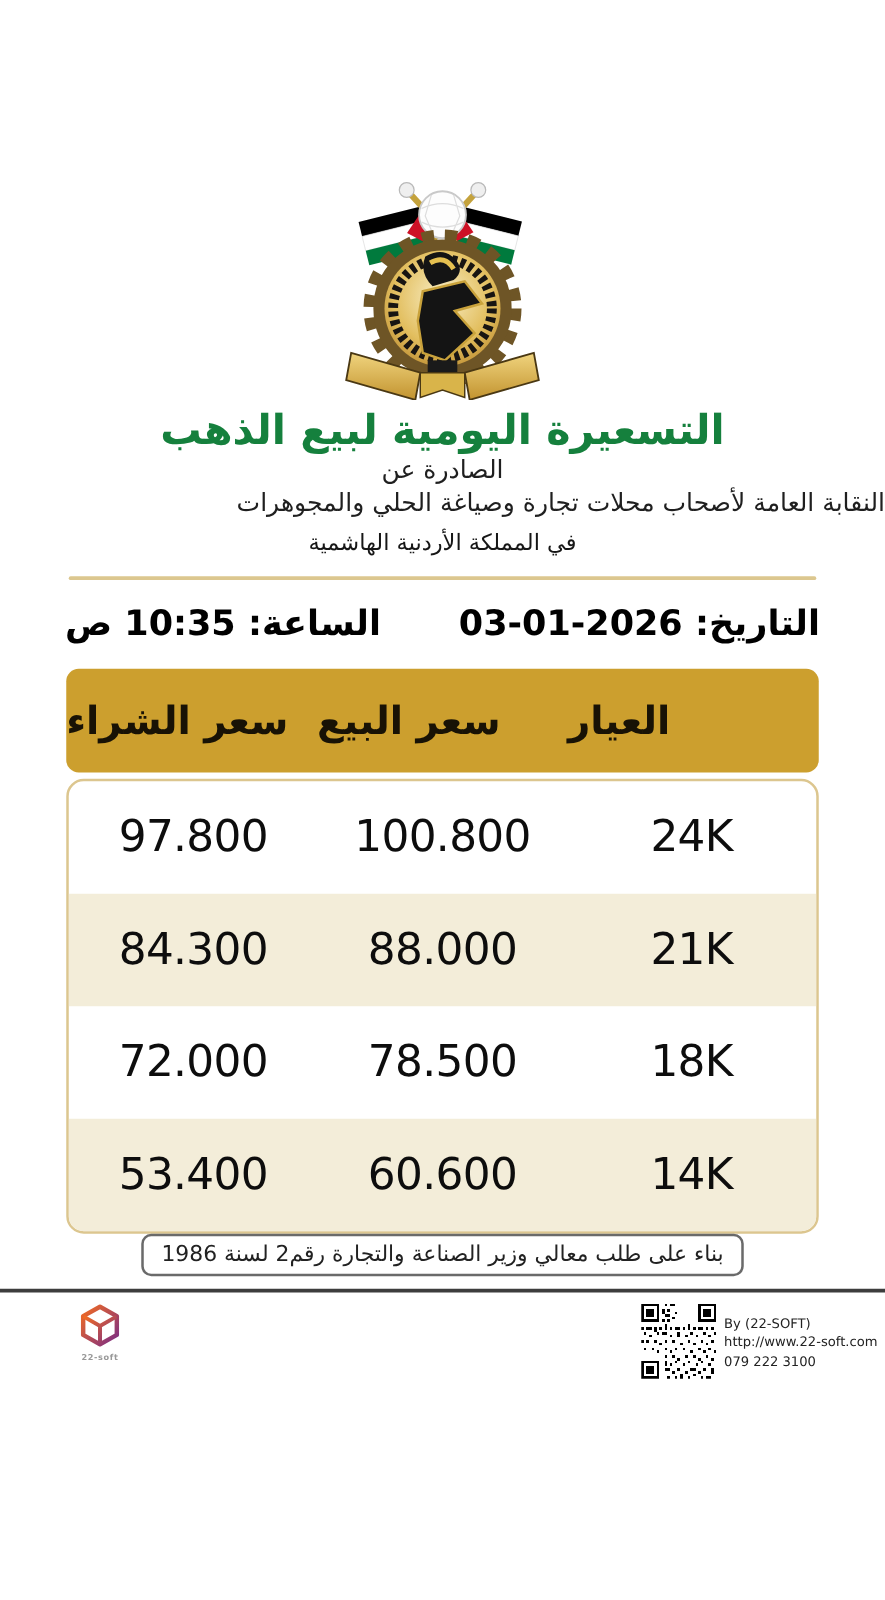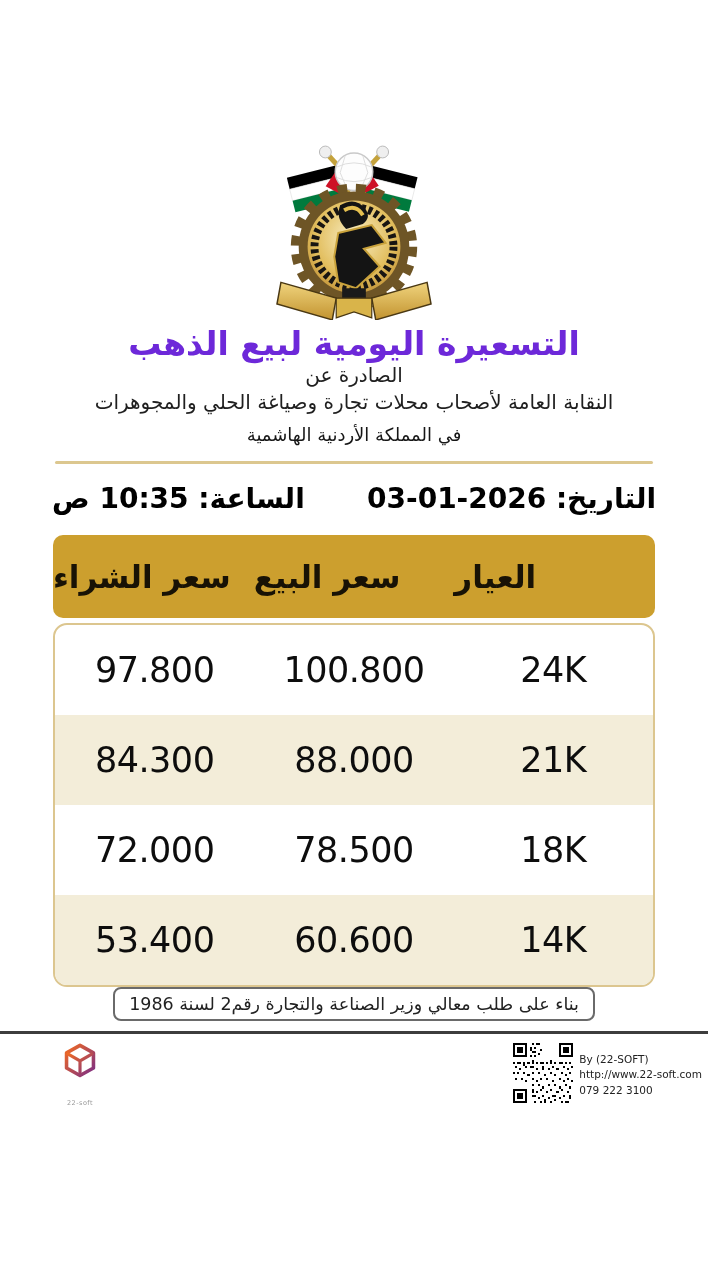--- a/index.html
+++ b/index.html
@@ -1,23 +1,23 @@
 <!DOCTYPE html>
 <html lang="ar"><head>
 <meta charset="utf-8">
 <style>
   html,body{margin:0;padding:0;background:#ffffff;}
   body{font-family:"DejaVu Sans","Liberation Sans",sans-serif;color:#1a1a1a;}
   .page{position:relative;width:708px;height:1280px;background:#ffffff;margin:0 auto;overflow:hidden;}
 
   .emblem{display:block;margin:142px auto 0;}
 
-  .title{margin:4px 0 0;font-size:33px;font-weight:700;text-align:center;direction:rtl;color:#6d28d9;letter-spacing:0;}
+  .title{margin:4px 0 0;font-size:33px;font-weight:700;text-align:center;direction:rtl;color:#15803d;letter-spacing:0;}
   .sub1{margin-top:0;font-size:20px;text-align:center;direction:rtl;color:#1f1f1f;}
-  .sub2{margin-top:3px;font-size:20px;text-align:center;direction:rtl;color:#1f1f1f;}
+  .sub2{margin-top:3px;font-size:20px;text-align:right;direction:rtl;color:#1f1f1f;}
   .sub3{margin-top:10px;font-size:18px;text-align:center;direction:rtl;color:#161616;}
 
   .divider{margin:16px auto 0;width:598px;height:3px;background:#DCC78F;border-radius:2px;}
 
   .date-row{margin:18px 52px 0;display:flex;justify-content:space-between;direction:rtl;
             font-size:28px;font-weight:700;color:#000;}
   .date-row .val{font-weight:700;}
 
   .thead{margin:20px 53px 0;height:83px;background:#CC9F2E;border-radius:10px;
          display:grid;grid-template-columns:1fr 1fr 1fr;align-items:center;direction:rtl;}
@@ -29,21 +29,21 @@
   .trow .cell{text-align:center;font-size:35px;font-weight:400;color:#0d0d0d;letter-spacing:-0.5px;}
 
   .note-wrap{text-align:center;}
   .note{display:inline-block;border:2px solid #6a6a6a;border-radius:8px;padding:5px 14px;
         font-size:17.5px;color:#222;direction:rtl;background:#fff;}
 
   .footer-line{margin-top:10px;width:100%;height:3px;background:#3d3d3d;}
 
   .footer{display:flex;justify-content:space-between;align-items:flex-start;padding:9px 6px 0 58px;}
   .brand{display:flex;flex-direction:column;align-items:center;width:44px;}
-  .brand-label{font-size:6.5px;color:#999;margin-top:18px;letter-spacing:0.5px;}
+  .brand-label{font-size:6.5px;color:#999;margin-top:1px;letter-spacing:0.5px;font-weight:bold;}
   .credit{display:flex;align-items:center;gap:6px;direction:ltr;}
   .credit-text{font-size:10.5px;line-height:1.45;color:#222;text-align:left;padding-top:4px;}
 </style>
 </head>
 <body>
 
 <div class="page">
 
   <svg class="emblem" width="158" height="178" viewBox="0 0 160 180">
     <defs>

